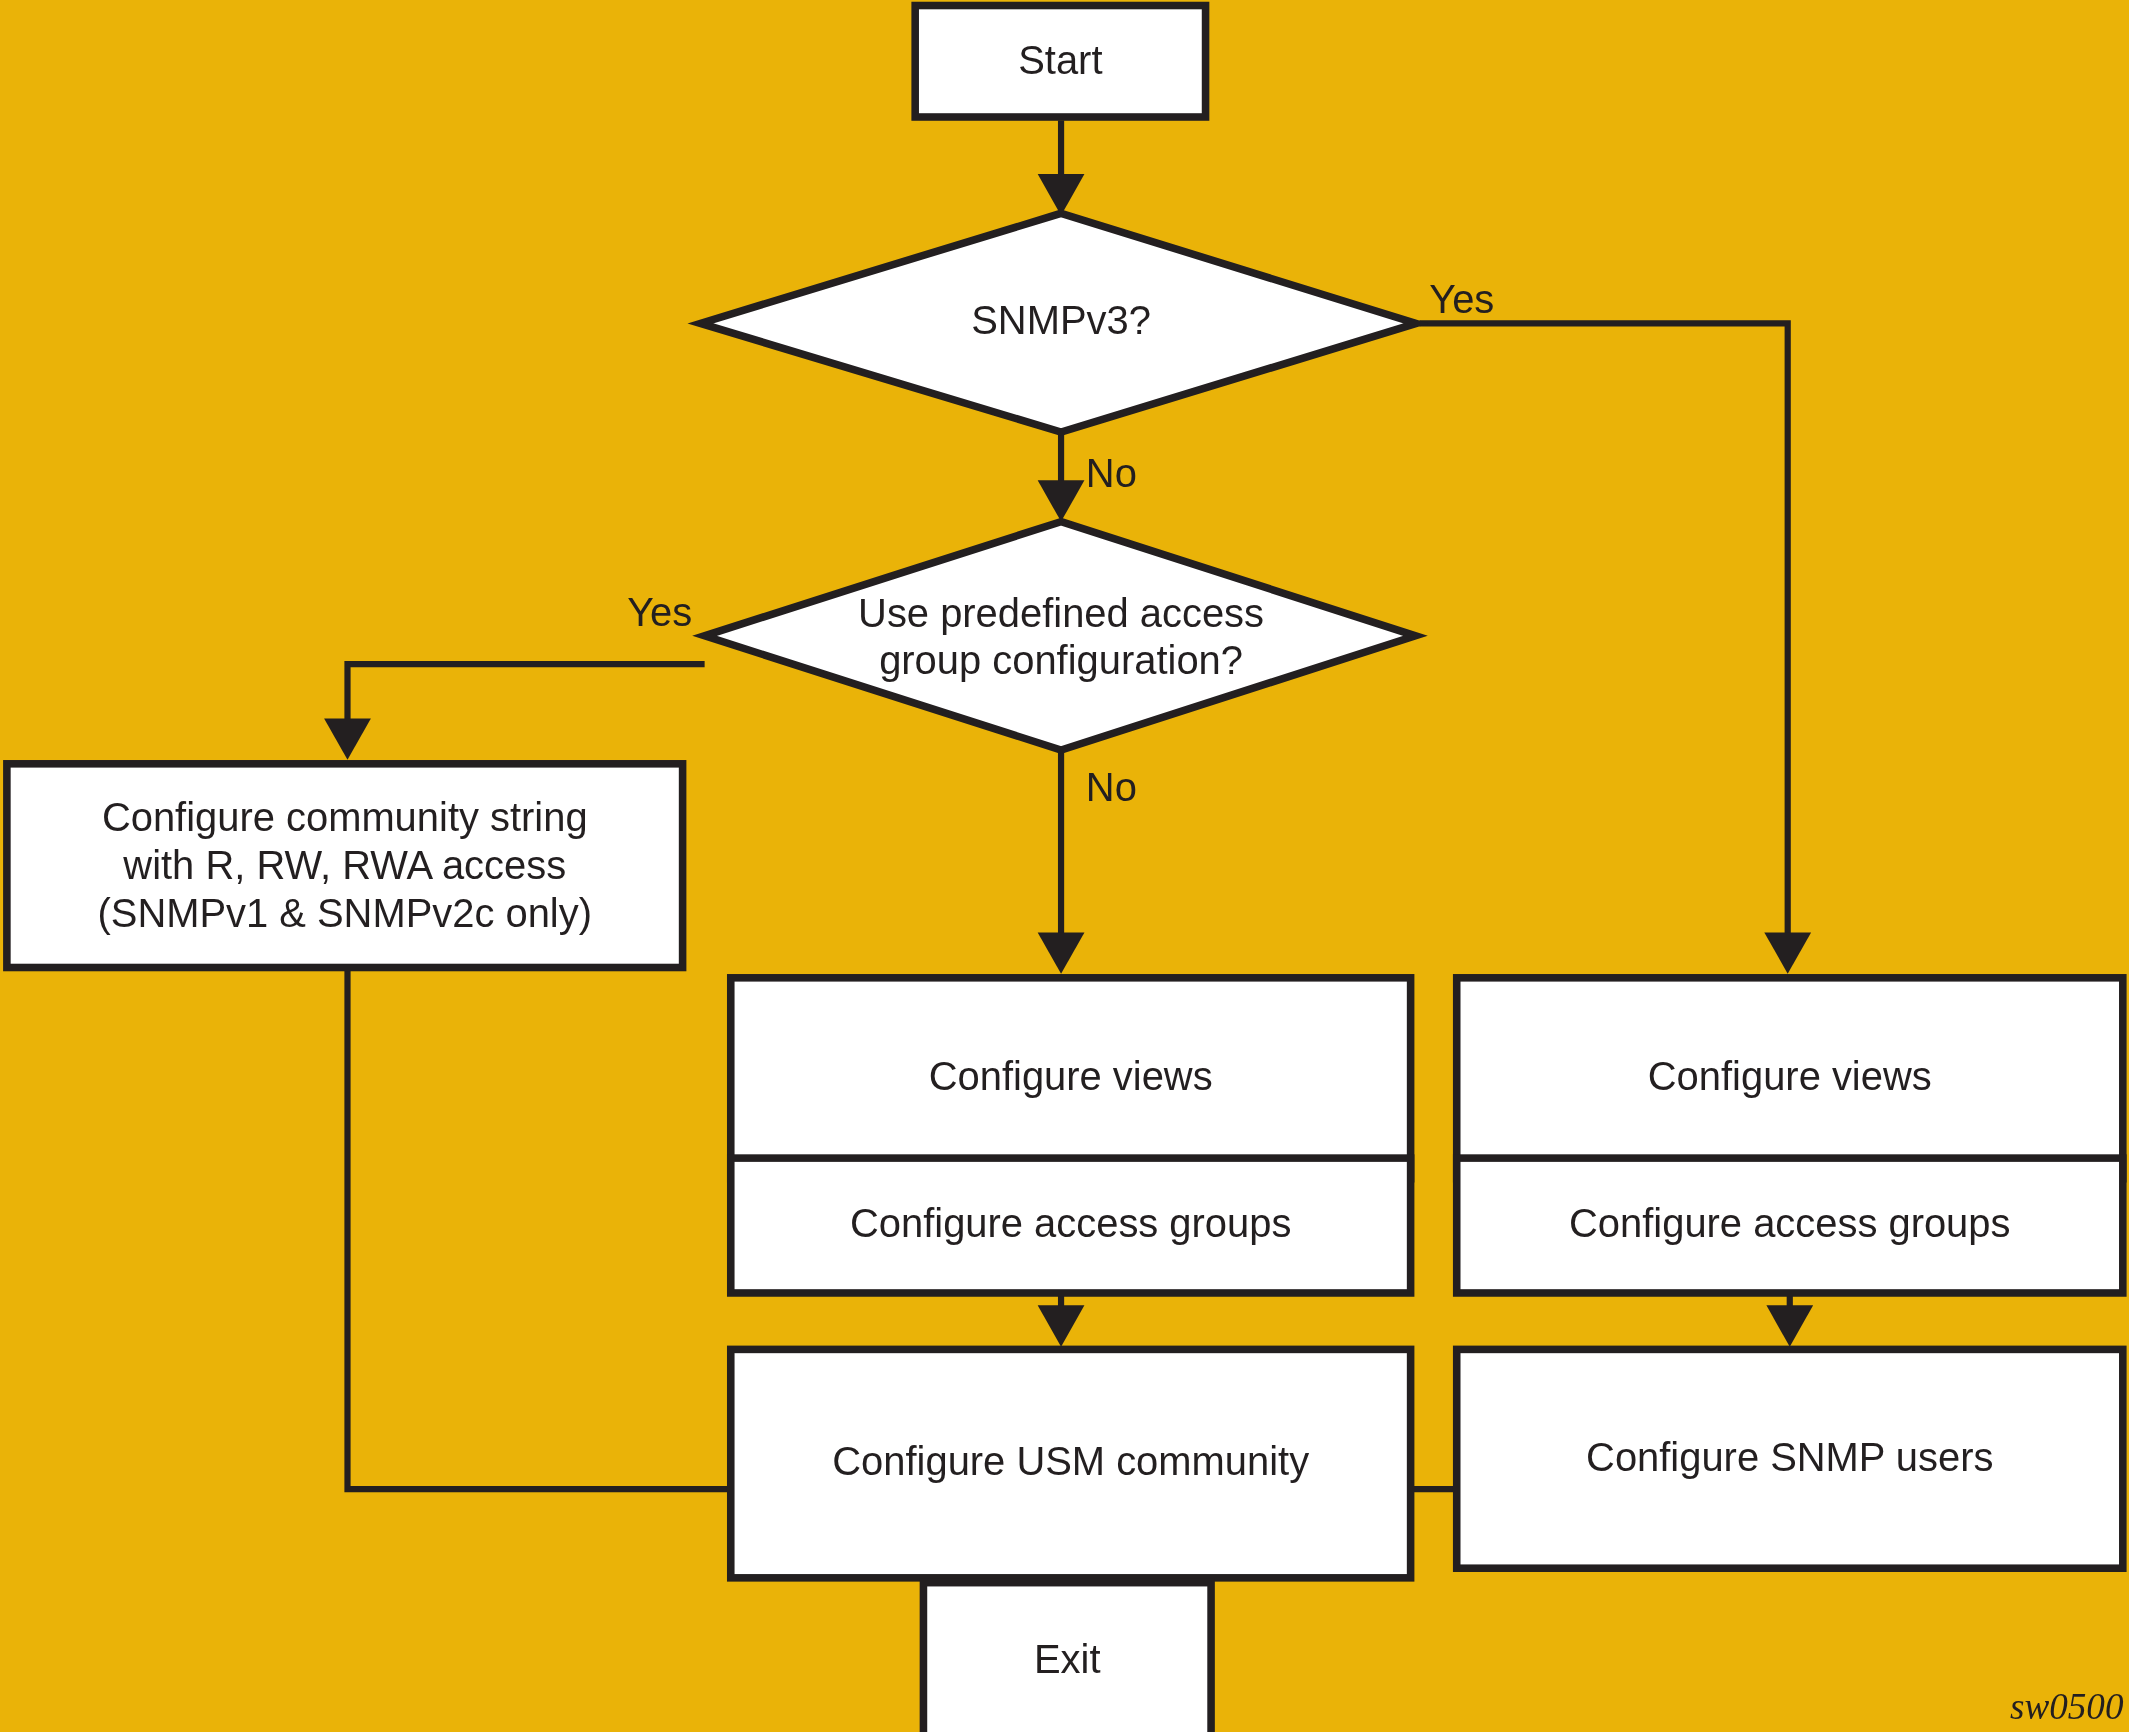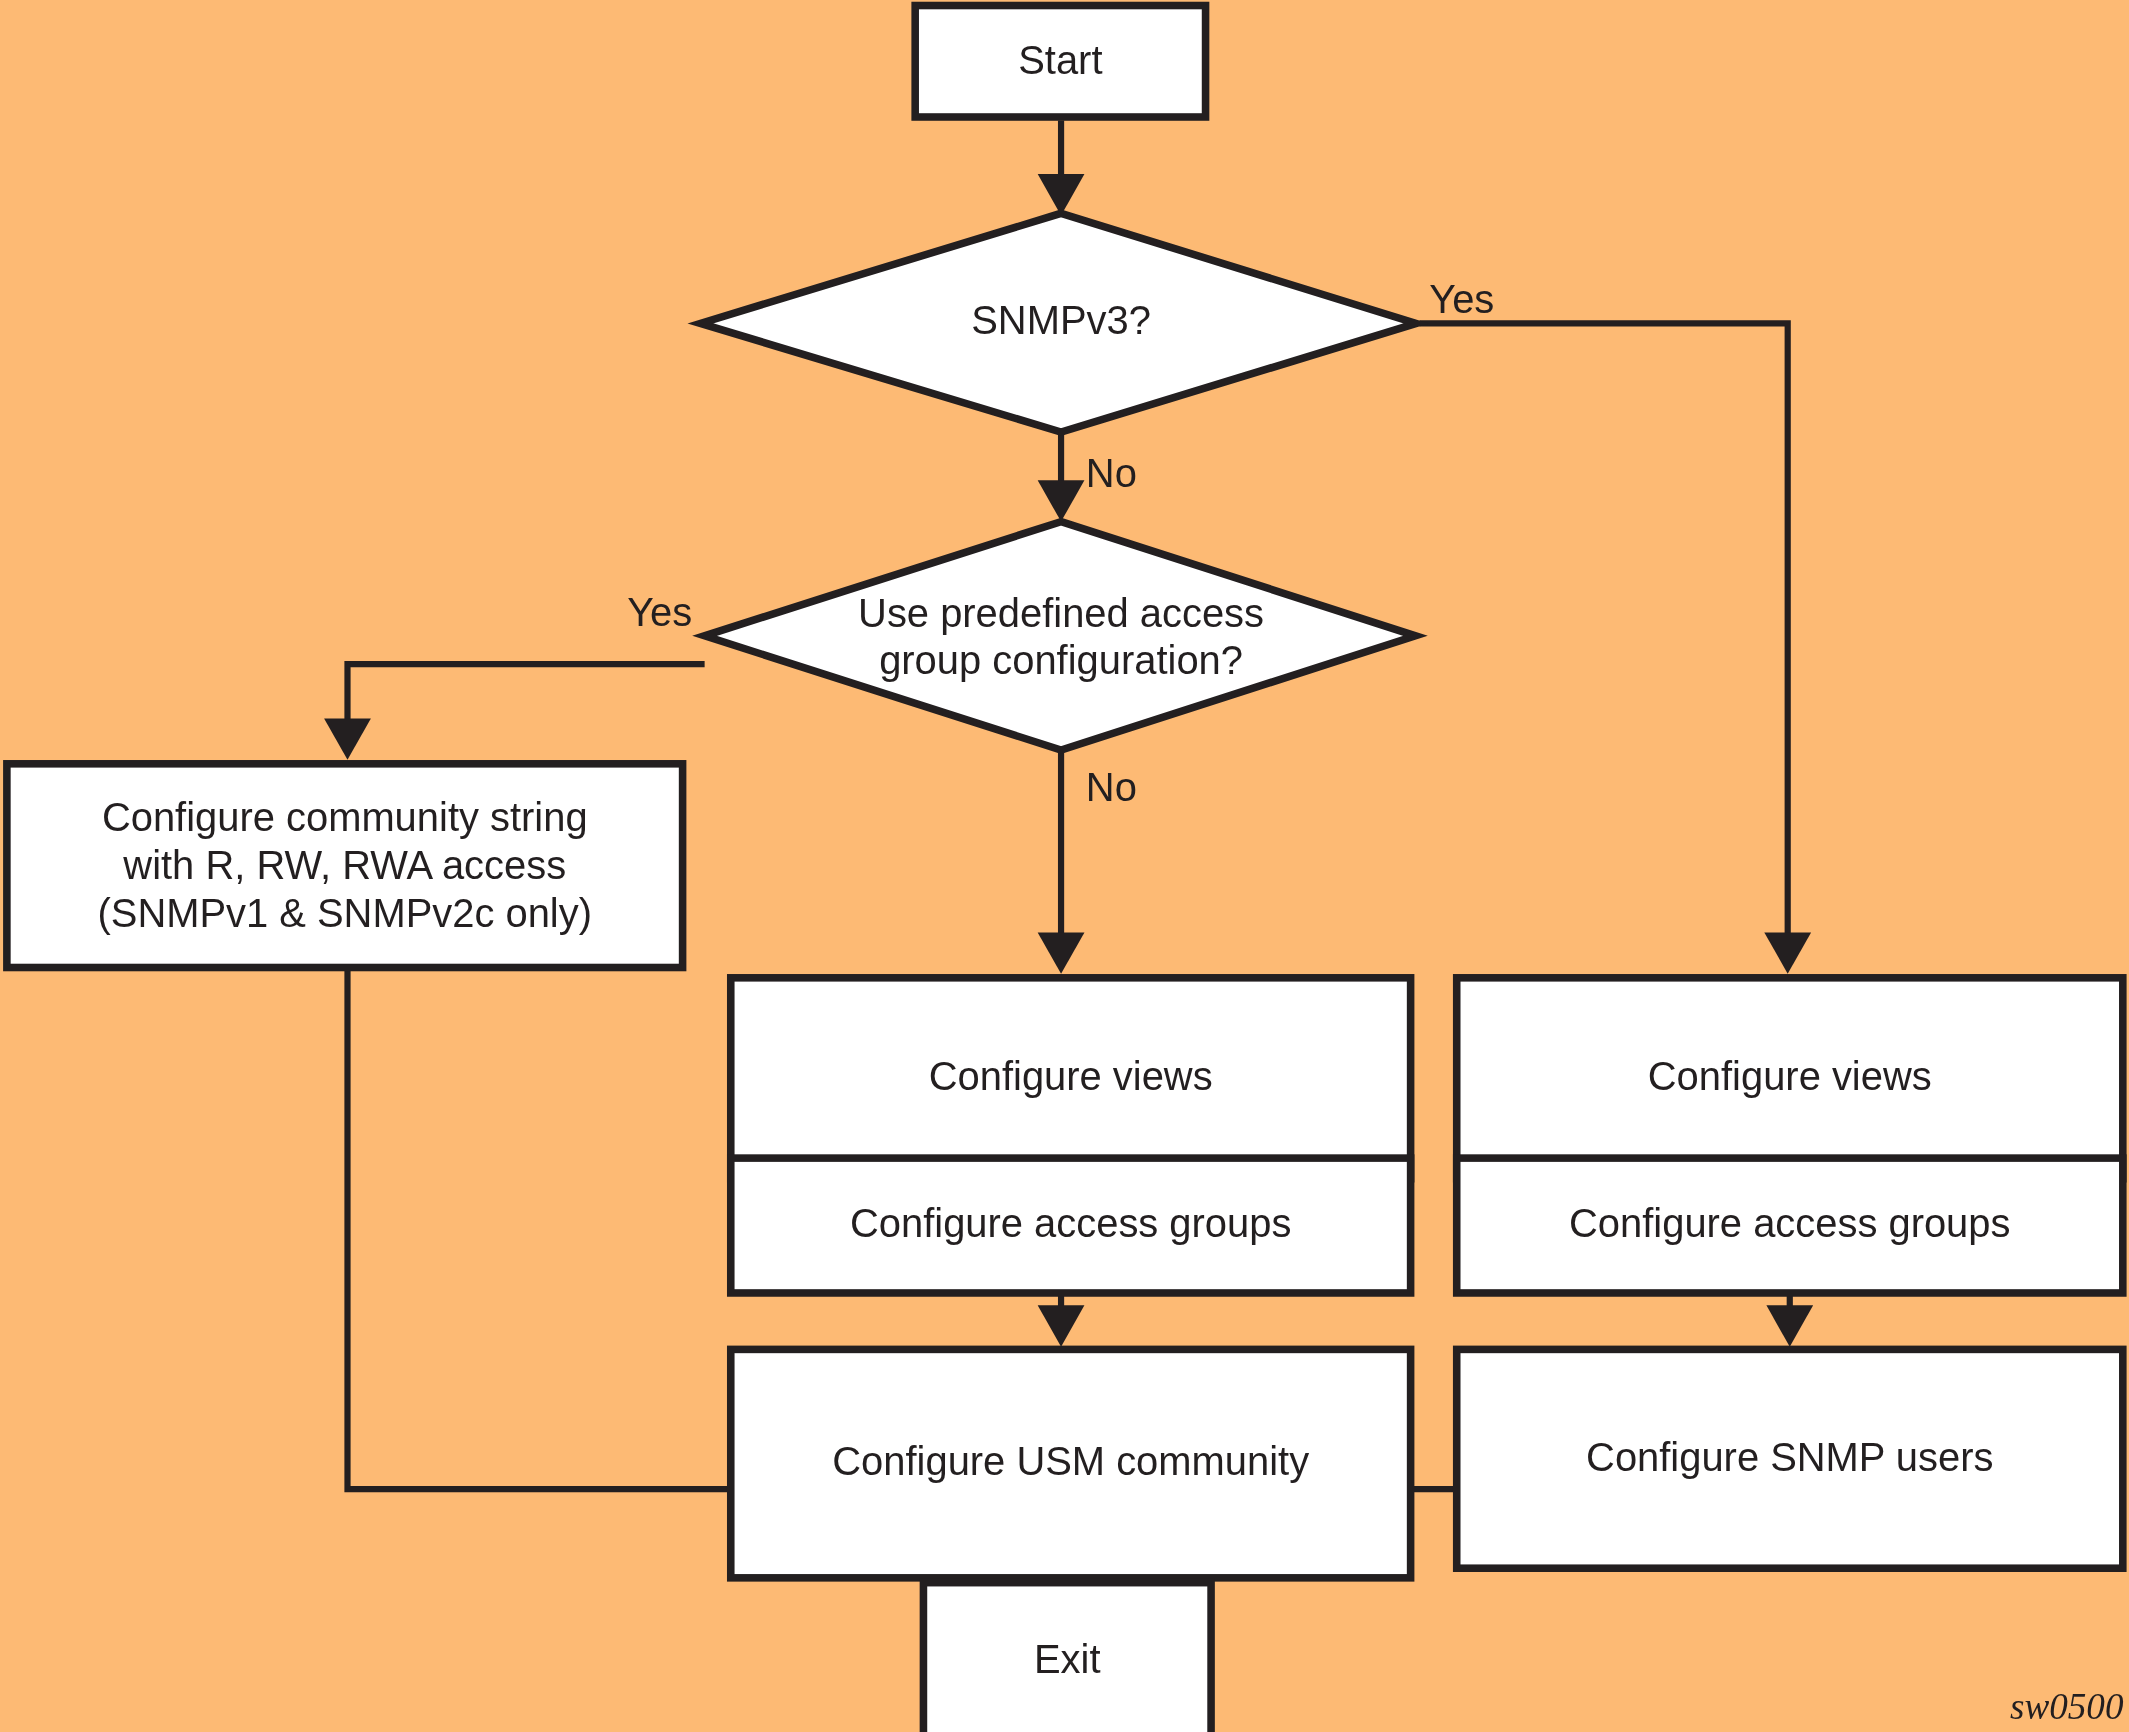--- a/index.html
+++ b/index.html
@@ -10,21 +10,21 @@
   body {
     width: 2129px;
     height: 1732px;
     font-family: "Liberation Sans", sans-serif;
     overflow: hidden;
   }
   #flow-root {
     position: relative;
     width: 2129px;
     height: 1732px;
-    background: #fdba74;
+    background: #eab308;
   }
   svg#flow-svg {
     position: absolute;
     left: 0;
     top: 0;
     width: 2129px;
     height: 1732px;
     display: block;
   }
   .shape-stroke {

